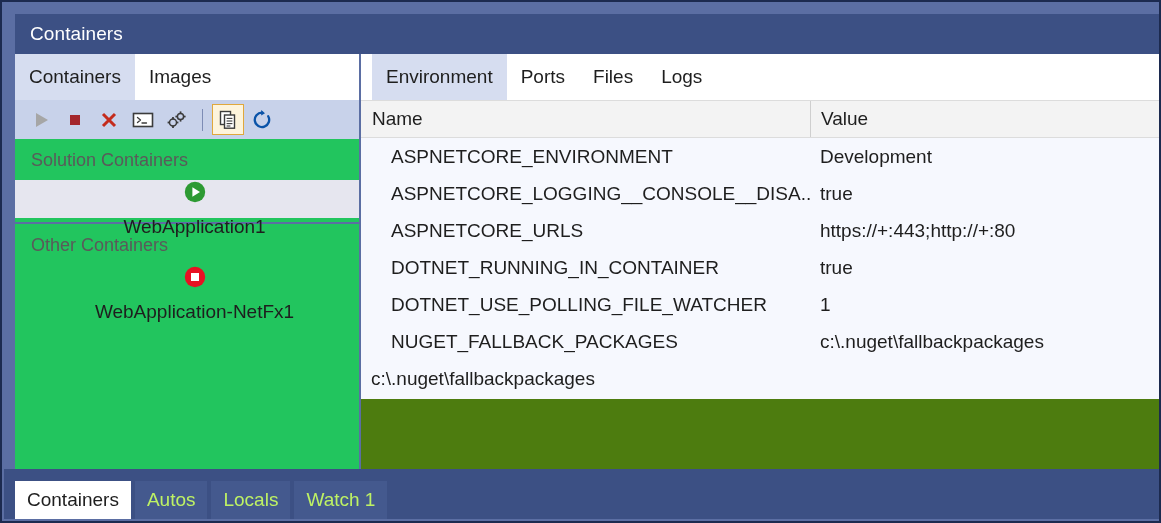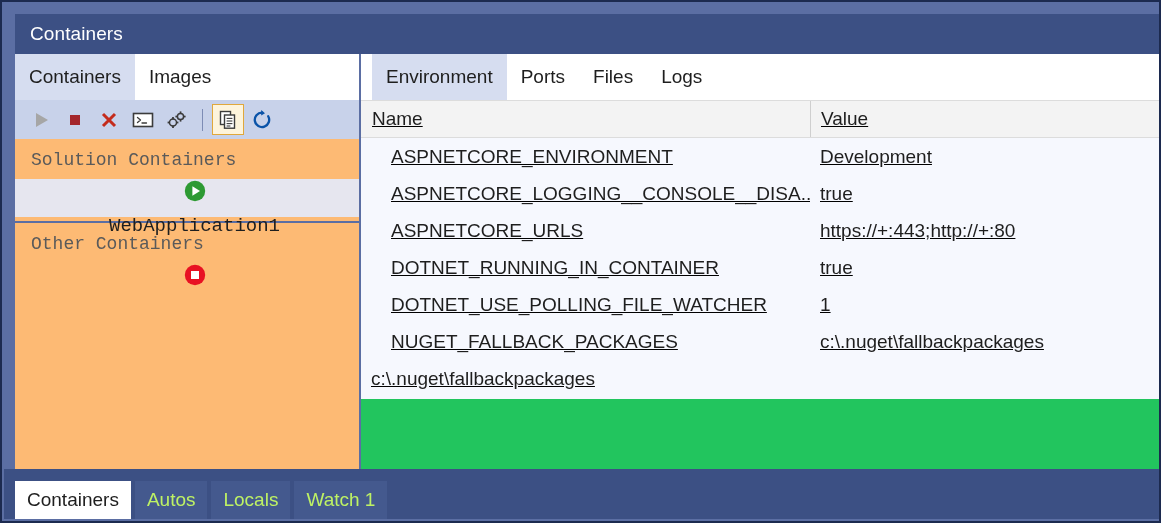--- a/index.html
+++ b/index.html
@@ -100,25 +100,24 @@
     border: 1px solid #e0a83c;
   }
   .tsep {
     width: 1px;
     height: 22px;
     background: #7d8cb5;
     margin: 0 7px;
   }
 
   .list-area {
-    background: #fdba74;
+    background: #22c55e;
     height: calc(100% - 46px - 39px);
     box-sizing: border-box;
     overflow: hidden;
-    font-family: Liberation Mono, monospace;
   }
   .group-header {
     font-size: 18px;
     color: #5a5a5a;
     padding: 11px 0 9px 16px;
     white-space: nowrap;
   }
   .group-sep {
     height: 2px;
     background: #5b6ea3;
@@ -142,21 +141,21 @@
     white-space: nowrap;
   }
 
   
   .right-pane {
     position: absolute;
     left: 359px;
     top: 52px;
     width: 800px;
     height: 419px;
-    background: #22c55e;
+    background: #4d7c0f;
     box-sizing: border-box;
     overflow: hidden;
   }
   .detail-tabs {
     height: 46px;
     display: flex;
     align-items: stretch;
     background: #ffffff;
     padding-left: 11px;
     box-sizing: border-box;
@@ -169,21 +168,20 @@
     padding: 0 14px;
     white-space: nowrap;
     cursor: default;
   }
   .detail-tab.active {
     background: #d6ddf0;
   }
 
   .grid {
     box-sizing: border-box;
-    text-decoration: underline;
   }
   .grid-header {
     display: flex;
     height: 38px;
     background: #f3f3f3;
     border-top: 1px solid #dcdcdc;
     border-bottom: 1px solid #dcdcdc;
     box-sizing: border-box;
   }
   .grid-header .cell {
@@ -400,20 +398,21 @@
 
       <div class="group-header">Other Containers</div>
 
       <div class="container-row">
         <span>
           <svg width="24" height="24" viewBox="0 0 24 24">
             <circle cx="12" cy="12" r="10.2" fill="#e81123"></circle>
             <rect x="8.0" y="8.0" width="8" height="8" fill="#ffffff"></rect>
           </svg>
         </span>
+        <span class="label">WebApplication-NetFx1</span>
       </div>
 
     </div>
   </div>
 
   <div class="right-pane">
 
     <div class="detail-tabs">
       <div class="detail-tab active">
         <span>Environment</span>

